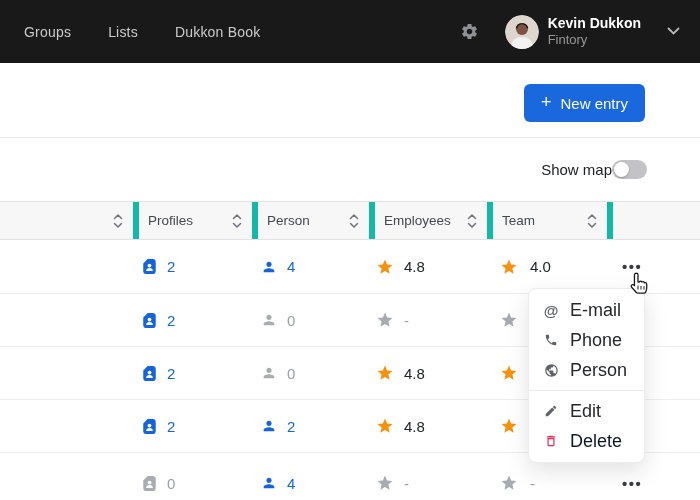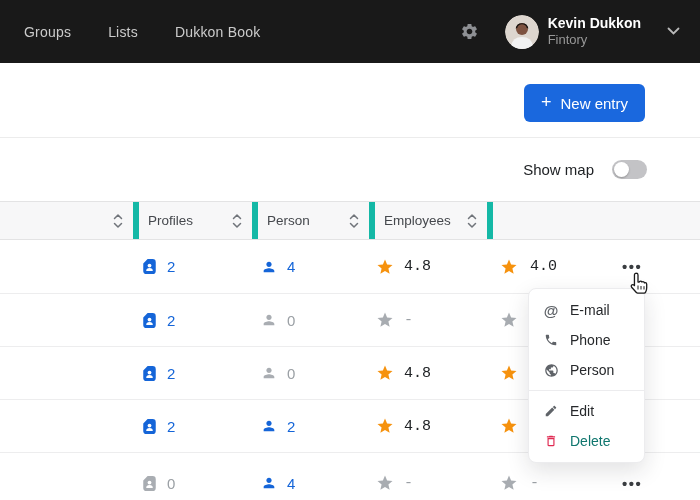--- a/index.html
+++ b/index.html
@@ -23,21 +23,21 @@
   
   .band1 { position:absolute; left:0; top:63px; width:700px; height:75px; background:#fff;
            border-bottom:1px solid #ececec; }
   .btn-new { position:absolute; right:55px; top:21px; height:38px; background:#1a68de; color:#fff;
              border:none; border-radius:6px; font-size:15px; font-family:inherit;
              display:flex; align-items:center; gap:9px; padding:0 17px; cursor:pointer; }
   .btn-new .plus { font-size:18px; font-weight:normal; margin-top:-1px; }
 
   
   .band2 { position:absolute; left:0; top:138px; width:700px; height:63px; background:#fff; }
-  .showmap { position:absolute; right:53px; top:0; height:63px; display:flex; align-items:center; gap:18px; }
+  .showmap { position:absolute; right:53px; top:0; height:63px; display:flex; align-items:center; gap:0; }
   .showmap-label { font-size:15px; color:#202326; }
   .toggle { width:35px; height:19px; border-radius:10px; background:#c3c3c6; position:relative; cursor:pointer; }
   .toggle .knob { position:absolute; left:2px; top:2px; width:15px; height:15px; border-radius:50%;
                   background:#fff; box-shadow:0 1px 2px rgba(0,0,0,.25); }
 
   
   .thead { position:absolute; left:0; top:201px; width:700px; height:39px; background:#f7f7f8;
            border-top:1px solid #e3e3e4; border-bottom:1px solid #e3e3e4; display:flex; }
   .th { display:flex; align-items:center; padding:0 10px 0 9px; position:relative; cursor:pointer; }
   .th + .th { border-left:6px solid #14b8a6; }
@@ -54,39 +54,39 @@
   .cell .cicon { display:flex; align-items:center; }
   .cell .val { font-size:15px; }
 
   .cell-doc { padding-left:9px; color:#1565d8; }
   .cell-doc .val { color:#1565d8; }
   .cell-person { padding-left:9px; color:#1565d8; }
   .cell-person .val { color:#1565d8; }
   .cell-doc.muted, .cell-person.muted { color:#a9adb2; }
   .cell-doc.muted .val, .cell-person.muted .val { color:#9ba0a5; }
 
-  .cell-star { color:#f6920e;font-family:Liberation Mono, monospace; }
+  .cell-star { color:#f6920e; }
   .cell-star .val { color:#202326; }
   .cell-star.muted { color:#a8acb1; }
   .cell-star.muted .val { color:#9ba0a5; }
   .cell-star.p3 { padding-left:6px; }
   .cell-star.p4 { padding-left:13px;gap:12px; }
 
   .kebab { padding-left:15px; color:#3a3d41; font-size:15px; letter-spacing:1.5px; cursor:pointer;
            font-weight:bold; }
 
   
   .menu { position:absolute; left:528px; top:288px; width:117px; background:#fff; z-index:50;
           border:1px solid #ececee; border-radius:8px; box-shadow:0 8px 22px rgba(30,30,40,.13);
           padding:6px 0; }
   .menu-item { height:30px; display:flex; align-items:center; gap:11px; padding:0 14px; cursor:pointer; }
   .menu-item .mi { color:#5f6368; display:flex; align-items:center; width:16px; justify-content:center; }
-  .menu-item .ml { font-size:14px; color:#26282b; }
+  .menu-item .ml { font-size:18px; color:#26282b; }
   .menu-item.danger .mi { color:#e02a52; }
-  .menu-item.danger .ml { color:#0f766e; }
+  .menu-item.danger .ml { color:#0f172a; }
   .menu-div { height:1px; background:#ececee; margin:5px 0; }
   .menu-item .at { font-size:15px; font-weight:bold; color:#5f6368; line-height:1; }
 
   
   .cursor { position:absolute; left:626px; top:271px; z-index:60; pointer-events:none; }
 </style>
 </head>
 <body>
 
 <div id="app">
@@ -169,20 +169,29 @@
     </div>
     <div class="th c2">
       <span class="lbl">Employees</span>
       <span class="sort">
         <svg width="10" height="16" viewBox="0 0 10 16" fill="none" stroke="#70747a" stroke-width="1.5" stroke-linecap="round" stroke-linejoin="round">
             <path d="M1.5 5.5 L5 2 L8.5 5.5"></path>
             <path d="M1.5 10.5 L5 14 L8.5 10.5"></path>
           </svg>
       </span>
     </div>
+    <div class="th c4">
+      <span class="lbl">Team</span>
+      <span class="sort">
+        <svg width="10" height="16" viewBox="0 0 10 16" fill="none" stroke="#70747a" stroke-width="1.5" stroke-linecap="round" stroke-linejoin="round">
+            <path d="M1.5 5.5 L5 2 L8.5 5.5"></path>
+            <path d="M1.5 10.5 L5 14 L8.5 10.5"></path>
+          </svg>
+      </span>
+    </div>
     <div class="th c5"></div>
   </div>
 
   <div class="tbody" id="tbody">
     <div class="row">
       <div class="cell c0"></div>
       <div class="cell c1 icon-cell cell-doc">
         <span class="cicon">
           <svg width="15" height="17" viewBox="0 0 24 26" fill="currentColor">
               <path d="M9 1 H17 Q22 1 22 6 V20 Q22 25 17 25 H7 Q2 25 2 20 V8 Z"></path>

